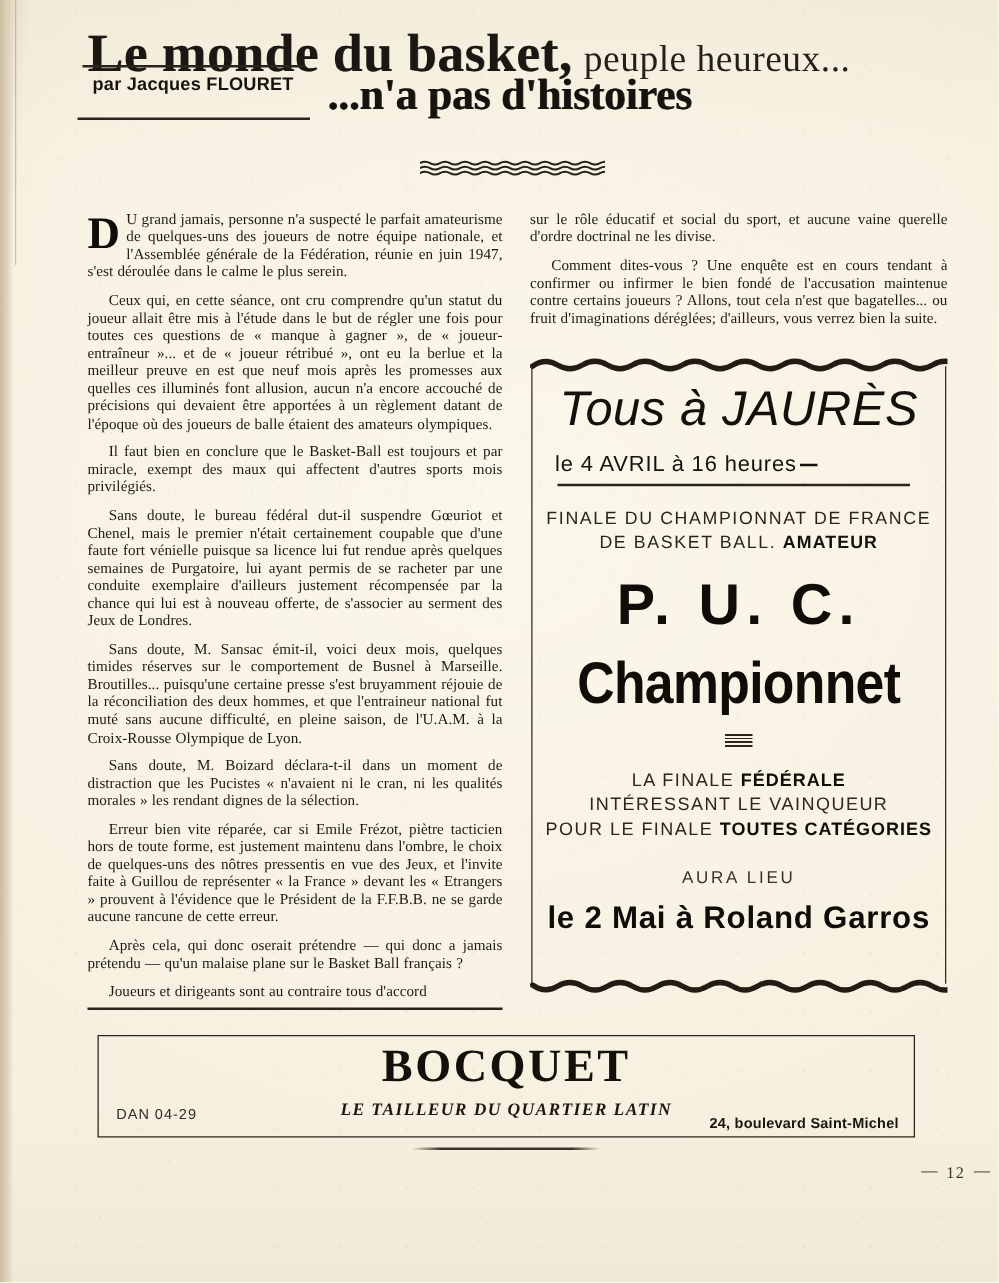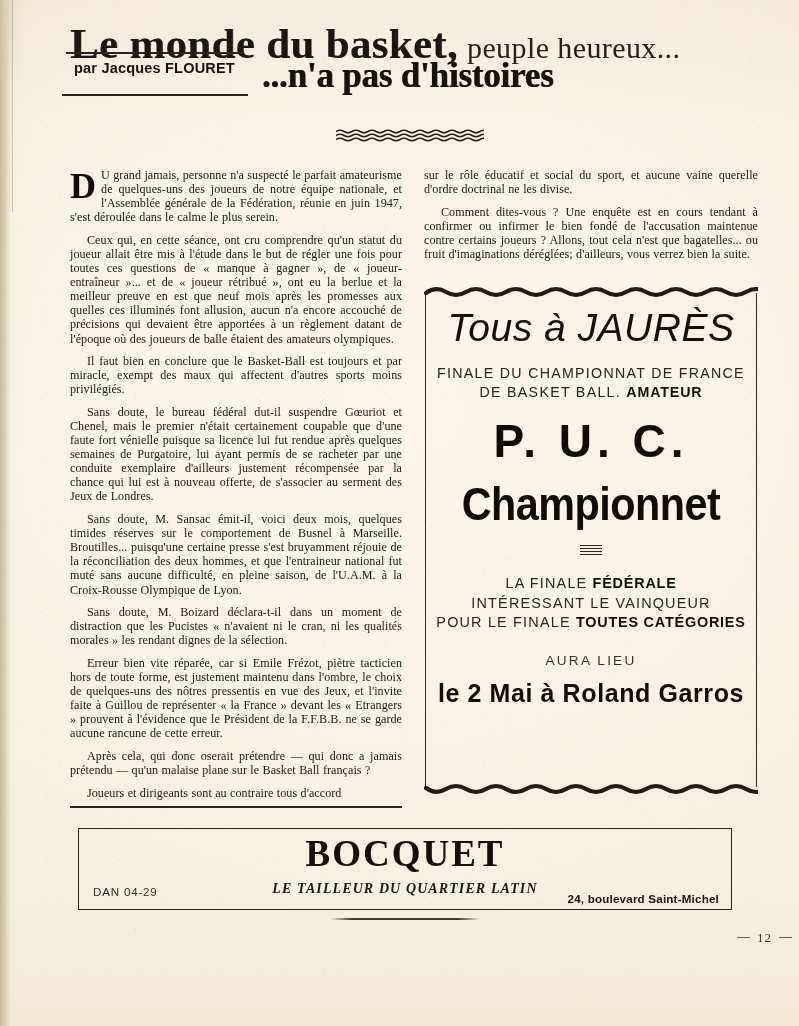--- a/index.html
+++ b/index.html
@@ -440,21 +440,21 @@
       <svg width="148" height="13" viewBox="0 0 148 13" preserveAspectRatio="none">
         <path d="M0 2.5 Q4 0.2 8 2.5 T16 2.5 T24 2.5 T32 2.5 T40 2.5 T48 2.5 T56 2.5 T64 2.5 T72 2.5 T80 2.5 T88 2.5 T96 2.5 T104 2.5 T112 2.5 T120 2.5 T128 2.5 T136 2.5 T144 2.5 T152 2.5" fill="none" stroke="#241f18" stroke-width="1.5"></path>
         <path d="M0 6.5 Q4 4.2 8 6.5 T16 6.5 T24 6.5 T32 6.5 T40 6.5 T48 6.5 T56 6.5 T64 6.5 T72 6.5 T80 6.5 T88 6.5 T96 6.5 T104 6.5 T112 6.5 T120 6.5 T128 6.5 T136 6.5 T144 6.5 T152 6.5" fill="none" stroke="#241f18" stroke-width="1.5"></path>
         <path d="M0 10.5 Q4 8.2 8 10.5 T16 10.5 T24 10.5 T32 10.5 T40 10.5 T48 10.5 T56 10.5 T64 10.5 T72 10.5 T80 10.5 T88 10.5 T96 10.5 T104 10.5 T112 10.5 T120 10.5 T128 10.5 T136 10.5 T144 10.5 T152 10.5" fill="none" stroke="#241f18" stroke-width="1.5"></path>
       </svg>
     </div>
 
     <div class="col-left">
       <p class="body dropcap-par"><span class="dropcap">D</span><span>U grand jamais, personne n'a suspecté le parfait amateurisme de quelques-uns des joueurs de notre équipe nationale, et l'Assemblée générale de la Fédération, réunie en juin 1947, s'est déroulée dans le calme le plus serein.</span></p>
       <p class="body">Ceux qui, en cette séance, ont cru comprendre qu'un statut du joueur allait être mis à l'étude dans le but de régler une fois pour toutes ces questions de « manque à gagner », de « joueur-entraîneur »... et de « joueur rétribué », ont eu la berlue et la meilleur preuve en est que neuf mois après les promesses aux quelles ces illuminés font allusion, aucun n'a encore accouché de précisions qui devaient être apportées à un règlement datant de l'époque où des joueurs de balle étaient des amateurs olympiques.</p>
-      <p class="body">Il faut bien en conclure que le Basket-Ball est toujours et par miracle, exempt des maux qui affectent d'autres sports moins privilégiés.</p>
+      <p class="body">Il faut bien en conclure que le Basket-Ball est toujours et par miracle, exempt des maux qui affectent d'autres sports mois privilégiés.</p>
       <p class="body">Sans doute, le bureau fédéral dut-il suspendre Gœuriot et Chenel, mais le premier n'était certainement coupable que d'une faute fort vénielle puisque sa licence lui fut rendue après quelques semaines de Purgatoire, lui ayant permis de se racheter par une conduite exemplaire d'ailleurs justement récompensée par la chance qui lui est à nouveau offerte, de s'associer au serment des Jeux de Londres.</p>
       <p class="body">Sans doute, M. Sansac émit-il, voici deux mois, quelques timides réserves sur le comportement de Busnel à Marseille. Broutilles... puisqu'une certaine presse s'est bruyamment réjouie de la réconciliation des deux hommes, et que l'entraineur national fut muté sans aucune difficulté, en pleine saison, de l'U.A.M. à la Croix-Rousse Olympique de Lyon.</p>
       <p class="body">Sans doute, M. Boizard déclara-t-il dans un moment de distraction que les Pucistes « n'avaient ni le cran, ni les qualités morales » les rendant dignes de la sélection.</p>
       <p class="body">Erreur bien vite réparée, car si Emile Frézot, piètre tacticien hors de toute forme, est justement maintenu dans l'ombre, le choix de quelques-uns des nôtres pressentis en vue des Jeux, et l'invite faite à Guillou de représenter « la France » devant les « Etrangers » prouvent à l'évidence que le Président de la F.F.B.B. ne se garde aucune rancune de cette erreur.</p>
       <p class="body">Après cela, qui donc oserait prétendre — qui donc a jamais prétendu — qu'un malaise plane sur le Basket Ball français ?</p>
       <p class="body">Joueurs et dirigeants sont au contraire tous d'accord</p>
     </div>
     <div class="left-rule"></div>
 
     <div class="col-right">
@@ -472,20 +472,24 @@
       <div class="ad-side r"></div>
       <div class="ad-wave-bottom">
         <svg width="334" height="14" viewBox="0 0 334 14" preserveAspectRatio="none">
           <path d="M2 6 Q12 13 22 7 T42 7 T62 7 T82 7 T102 7 T122 7 T142 7 T162 7 T182 7 T202 7 T222 7 T242 7 T262 7 T282 7 T302 7 T322 7 T342 7" fill="none" stroke="#221c14" stroke-width="4.2" stroke-linecap="round"></path>
         </svg>
       </div>
 
       <div class="ad-inner">
         <div class="jaures-title">Tous à JAURÈS</div>
 
+        <div class="jaures-date-wrap">
+          <div class="jaures-date"><span>le 4 AVRIL à 16 heures</span><span class="dash"></span></div>
+          <div class="date-rule"></div>
+        </div>
 
         <div class="final-line">
           <span>FINALE DU CHAMPIONNAT DE FRANCE</span><br>
           <span>DE BASKET BALL.</span>
           <b>AMATEUR</b>
         </div>
 
         <div class="puc">P. U. C.</div>
         <div class="championnet">Championnet</div>
 

